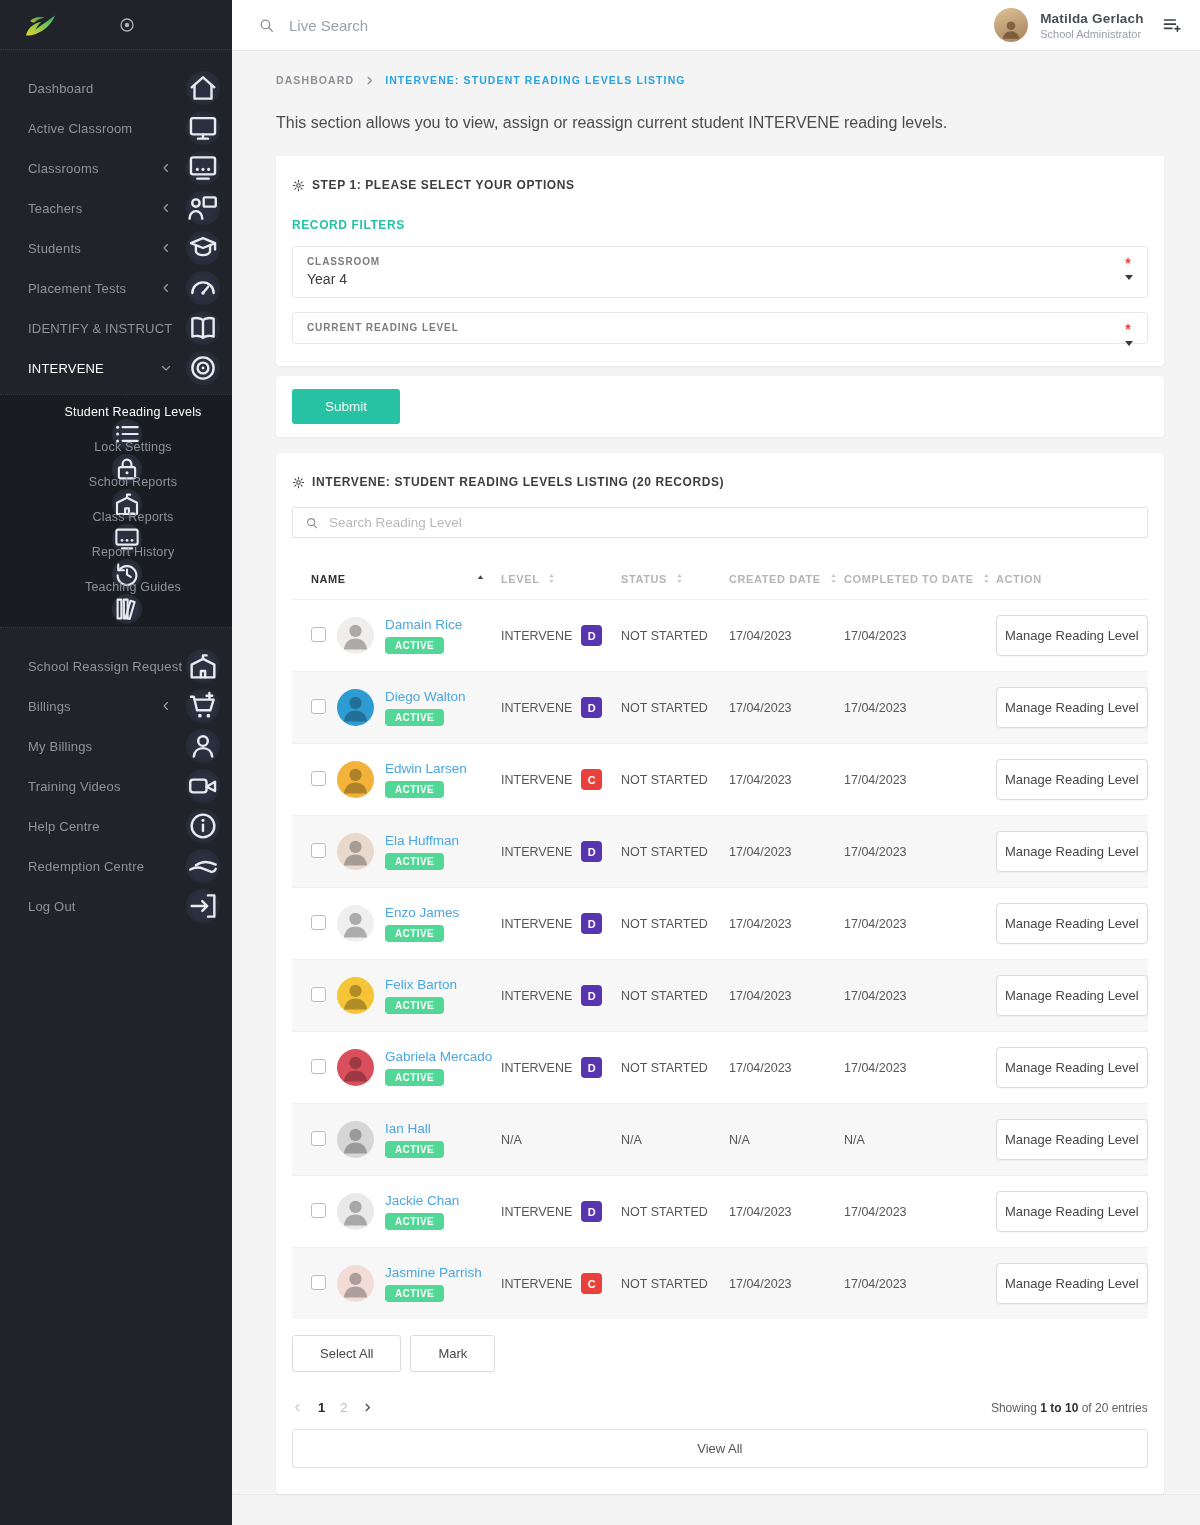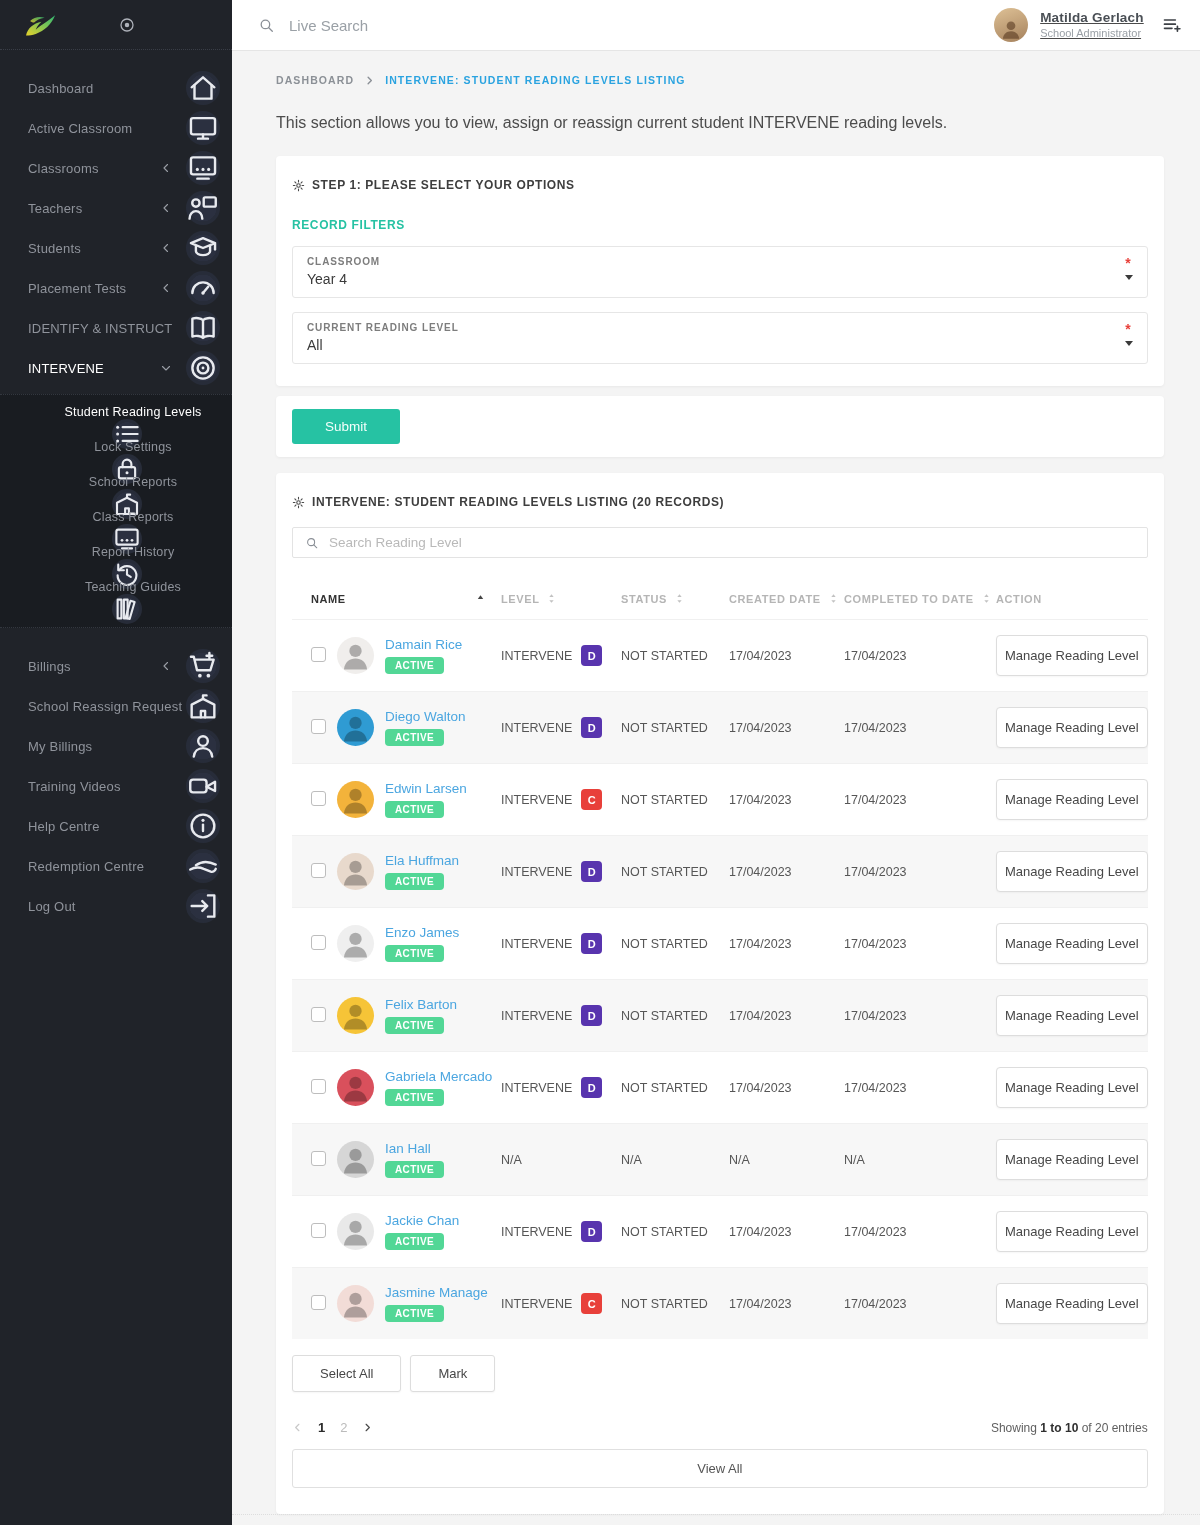--- a/index.html
+++ b/index.html
@@ -26,21 +26,21 @@
   .submenu .mi-label { font-size:12.5px; }
   .submenu .icon-circle { width:30px; height:30px; min-width:30px; }
   .submenu .icon-circle svg { width:13px; height:13px; }
 
   
   .main { flex:1; display:flex; flex-direction:column; height:1525px; background:#f4f4f4; }
   .topbar { height:50px; min-height:50px; background:#fff; display:flex; align-items:center; padding:0 26px; box-shadow:0 1px 0 rgba(0,0,0,.06); }
   .search-ico { width:17px; height:17px; color:#8a8f96; margin-right:14px; }
   .live-search { border:0; outline:none; font-size:15px; color:#4a4a4a; flex:1; font-family:"Liberation Sans",sans-serif; }
   .live-search::placeholder { color:#9aa0a6; }
-  .userbox { display:flex; align-items:center; gap:12px;text-decoration:underline; }
+  .userbox { display:flex; align-items:flex-end; gap:12px; }
   .user-avatar { width:34px; height:34px; border-radius:50%; background:linear-gradient(160deg,#dec196,#a5815c); display:flex; align-items:end; justify-content:center; overflow:hidden; }
   .user-avatar svg { width:26px; height:26px; color:rgba(80,50,25,.55); }
   .user-meta { text-align:right; display:flex; flex-direction:column; line-height:1.25; text-align:left; }
   .user-name { font-size:13.5px; font-weight:bold; color:#4a4f55; letter-spacing:.2px; }
   .user-role { font-size:11px; color:#9aa0a6; }
   .add-ico { width:20px; height:20px; color:#3c4046; margin-left:18px; }
 
   .content { flex:1; padding:24px 44px 0; }
   .breadcrumb { display:flex; align-items:center; gap:10px; font-size:10.5px; font-weight:bold; letter-spacing:1.1px; }
   .bc-home { color:#8b9096; }
@@ -301,42 +301,42 @@
       <span class="icon-circle">
             <svg viewBox="0 0 24 24" fill="none" stroke="currentColor" stroke-width="1.7" stroke-linecap="round" stroke-linejoin="round" style="width:100%;height:100%">
               <path d="M4.5 4.5h3v15h-3zM9.5 4.5h3v15h-3z"></path>
               <path d="M14.8 5.4l3.3 1-4 13.6-3.2-1z"></path>
             </svg>
           </span>
     </div>
       </div>
     <nav class="menu" id="menu-bottom">
     <div class="menu-item">
+      <span class="mi-label">School Reassign Request</span>
+
+      <span class="icon-circle">
+            <svg viewBox="0 0 24 24" fill="none" stroke="currentColor" stroke-width="1.7" stroke-linecap="round" stroke-linejoin="round" style="width:100%;height:100%">
+              <path d="M4 20v-9l8-4 8 4v9z"></path>
+              <path d="M10.5 20v-4.5h3V20M12 7V4.5h2.5"></path>
+            </svg>
+          </span>
+    </div>
+    <div class="menu-item">
       <span class="mi-label">Billings</span>
       <span class="mi-chev">
             <svg viewBox="0 0 24 24" fill="none" stroke="currentColor" stroke-width="2.2" stroke-linecap="round" stroke-linejoin="round" style="width:100%;height:100%">
               <path d="M15 5l-7 7 7 7"></path>
             </svg>
           </span>
       <span class="icon-circle">
             <svg viewBox="0 0 24 24" fill="none" stroke="currentColor" stroke-width="1.7" stroke-linecap="round" stroke-linejoin="round" style="width:100%;height:100%">
               <path d="M3.5 5.5h2l2.3 9.5h9.4l2.3-7.5H7"></path>
               <circle cx="9.8" cy="18.8" r="1.3" fill="currentColor" stroke="none"></circle>
               <circle cx="15.8" cy="18.8" r="1.3" fill="currentColor" stroke="none"></circle>
               <path d="M16.5 2.8v4M14.5 4.8h4"></path>
-            </svg>
-          </span>
-    </div>
-    <div class="menu-item">
-      <span class="mi-label">School Reassign Request</span>
-
-      <span class="icon-circle">
-            <svg viewBox="0 0 24 24" fill="none" stroke="currentColor" stroke-width="1.7" stroke-linecap="round" stroke-linejoin="round" style="width:100%;height:100%">
-              <path d="M4 20v-9l8-4 8 4v9z"></path>
-              <path d="M10.5 20v-4.5h3V20M12 7V4.5h2.5"></path>
             </svg>
           </span>
     </div>
     <div class="menu-item">
       <span class="mi-label">My Billings</span>
 
       <span class="icon-circle">
             <svg viewBox="0 0 24 24" fill="none" stroke="currentColor" stroke-width="1.7" stroke-linecap="round" stroke-linejoin="round" style="width:100%;height:100%">
               <circle cx="12" cy="8.5" r="3.4"></circle>
               <path d="M5.5 19.5c.4-3.8 3-6 6.5-6s6.1 2.2 6.5 6"></path>
@@ -437,21 +437,20 @@
 
         <div class="sel-box">
           <div class="sel-label">CLASSROOM</div>
           <div class="sel-value">Year 4</div>
           <span class="sel-req">*</span>
           <span class="sel-caret"></span>
         </div>
 
         <div class="sel-box">
           <div class="sel-label">CURRENT READING LEVEL</div>
-          <div class="sel-value">All</div>
           <span class="sel-req">*</span>
           <span class="sel-caret"></span>
         </div>
       </section>
 
       <div class="submit-strip">
         <button class="btn-submit">Submit</button>
       </div>
 
       <section class="panel" style="margin-top:16px; padding-bottom:26px;">
@@ -750,21 +749,21 @@
   <div class="tgrid trow">
     <div class="cell c-name">
       <span class="c-check"><input type="checkbox" style=""></span>
       <span class="avatar" style="background:#f2dcd7">
                   <svg viewBox="0 0 24 24" fill="none" stroke="currentColor" stroke-width="1.7" stroke-linecap="round" stroke-linejoin="round" style="width:100%;height:100%">
                     <circle cx="12" cy="9" r="4" fill="currentColor" stroke="none"></circle>
                     <path d="M4.5 21c.5-4.5 3.5-7 7.5-7s7 2.5 7.5 7z" fill="currentColor" stroke="none"></path>
                   </svg>
                 </span>
       <span class="name-stack">
-        <a class="student-link">Jasmine Manage</a>
+        <a class="student-link">Jasmine Parrish</a>
         <span class="badge-active">ACTIVE</span>
       </span>
     </div>
     <div class="cell c-level">
       <span>INTERVENE</span>
       <span class="level-badge" style="background:#e8403a">C</span>
     </div>
     <div class="cell">NOT STARTED</div>
     <div class="cell">17/04/2023</div>
     <div class="cell">17/04/2023</div>

